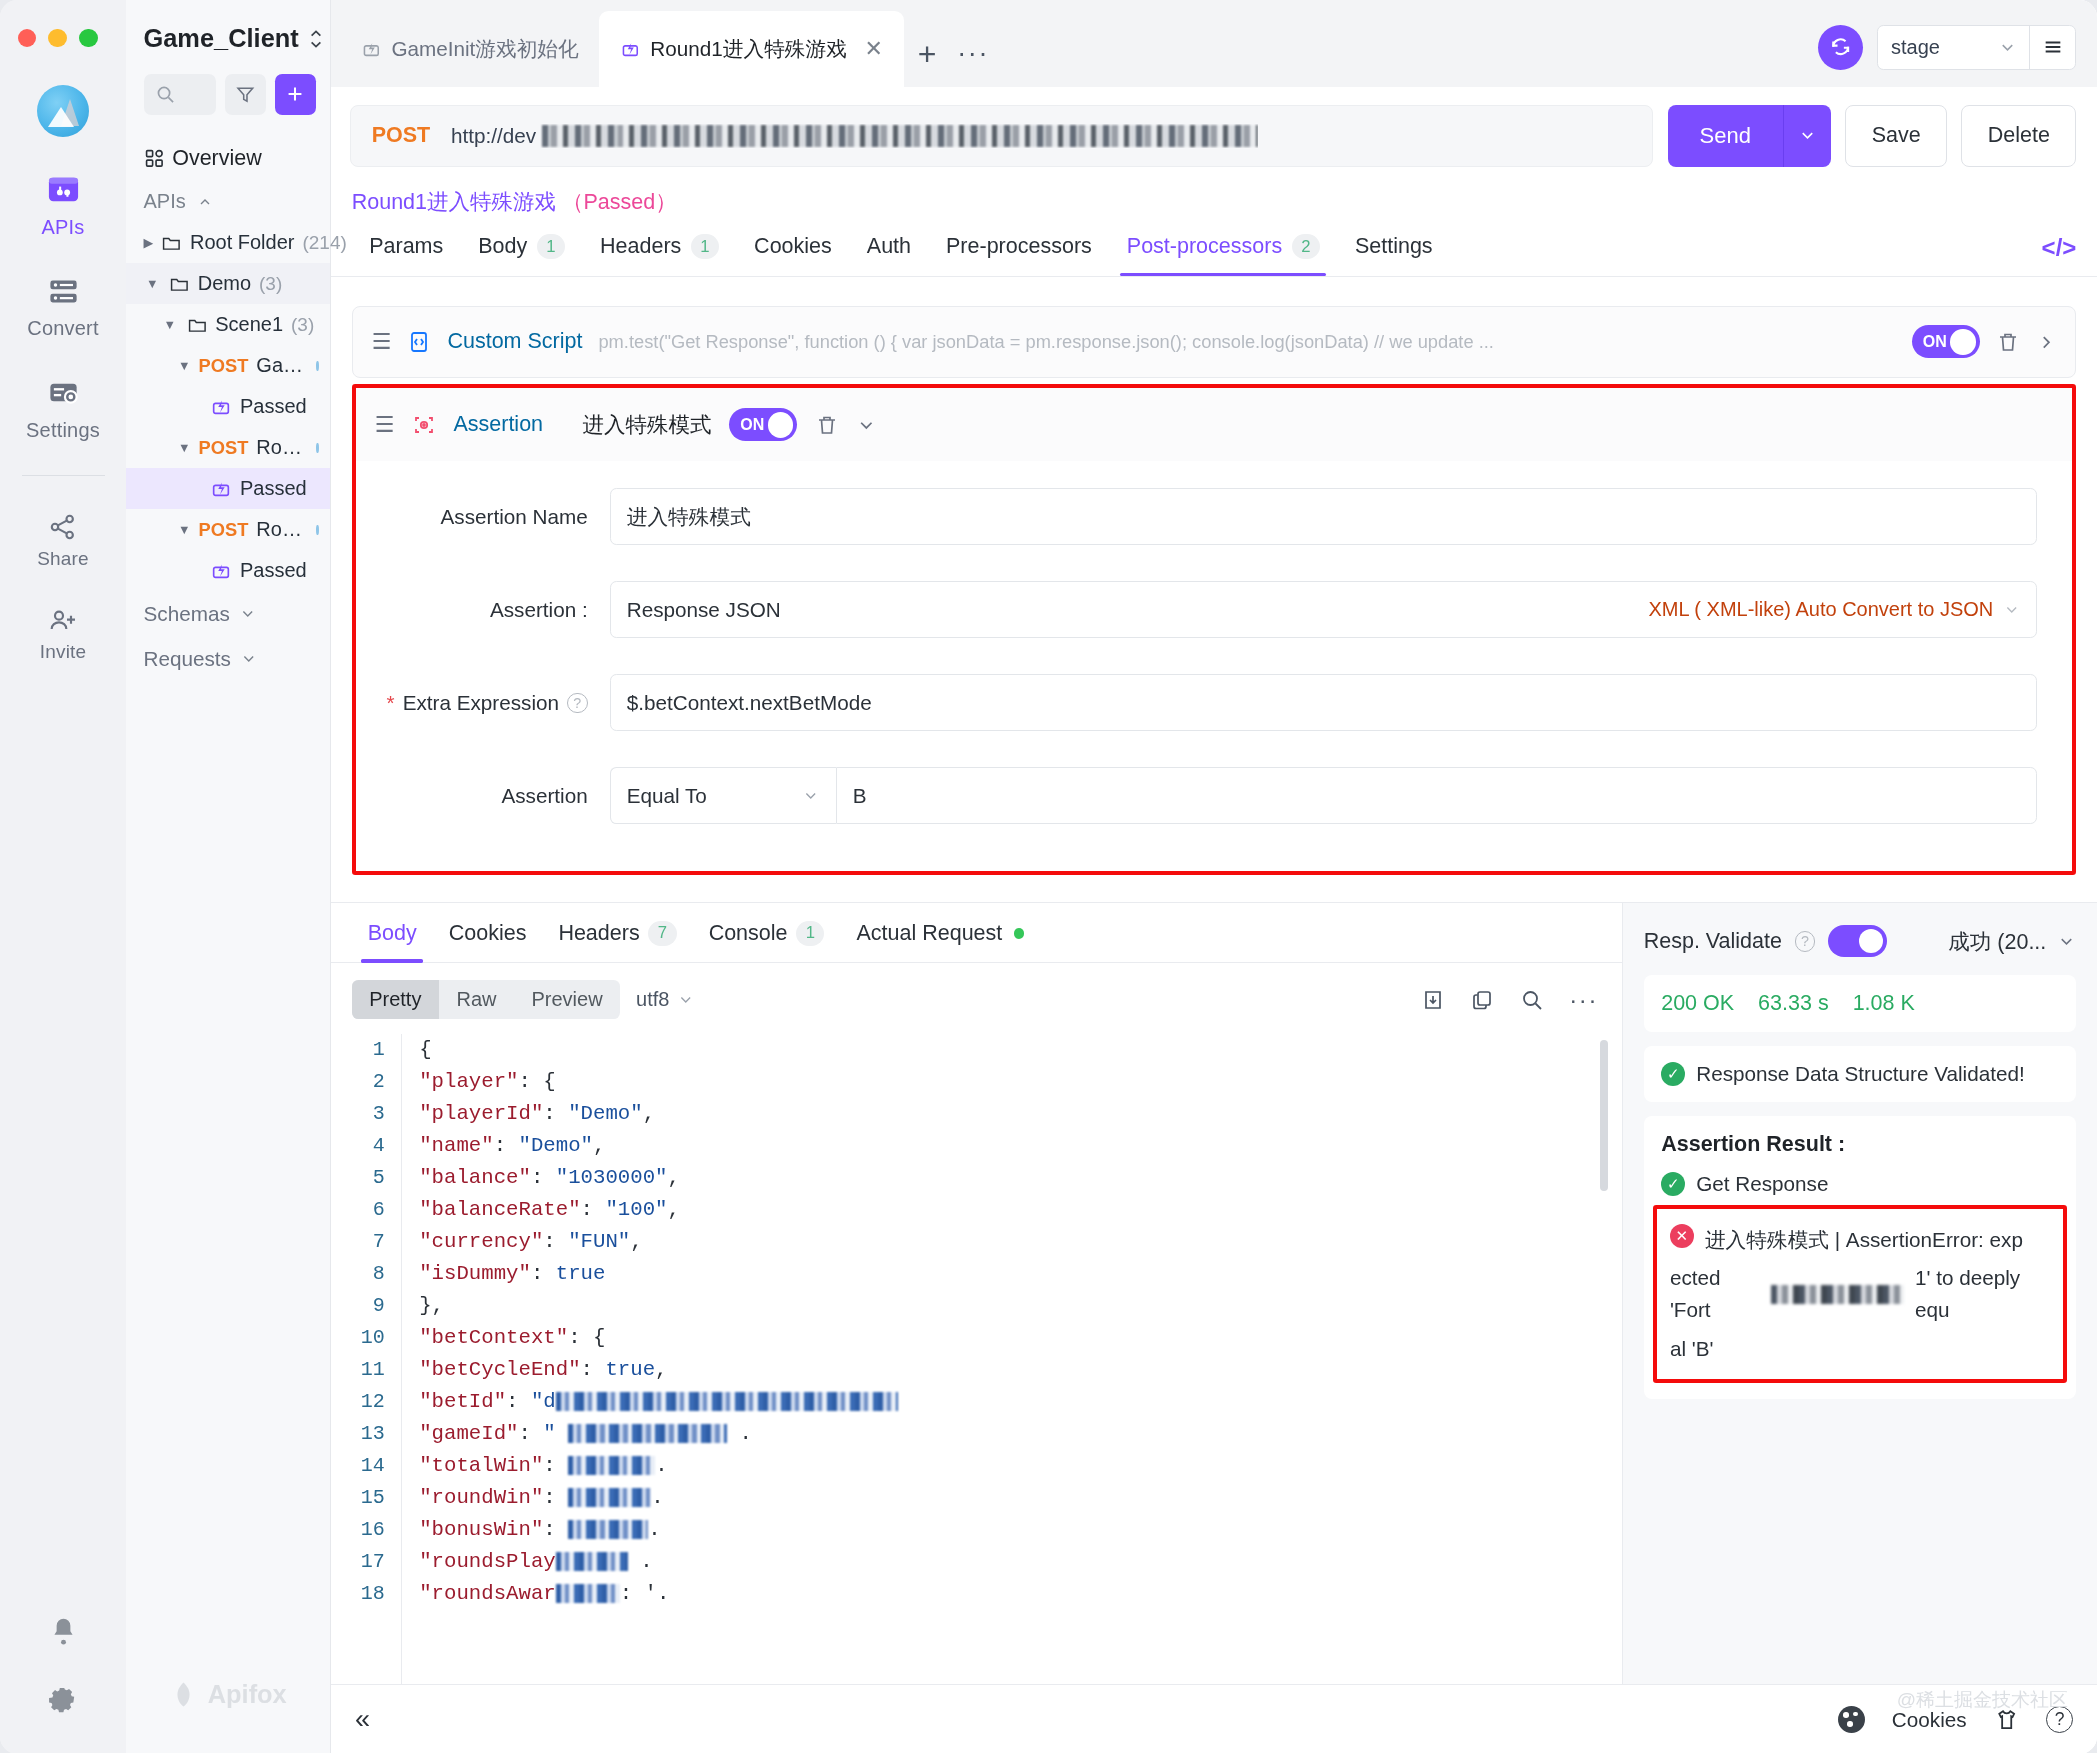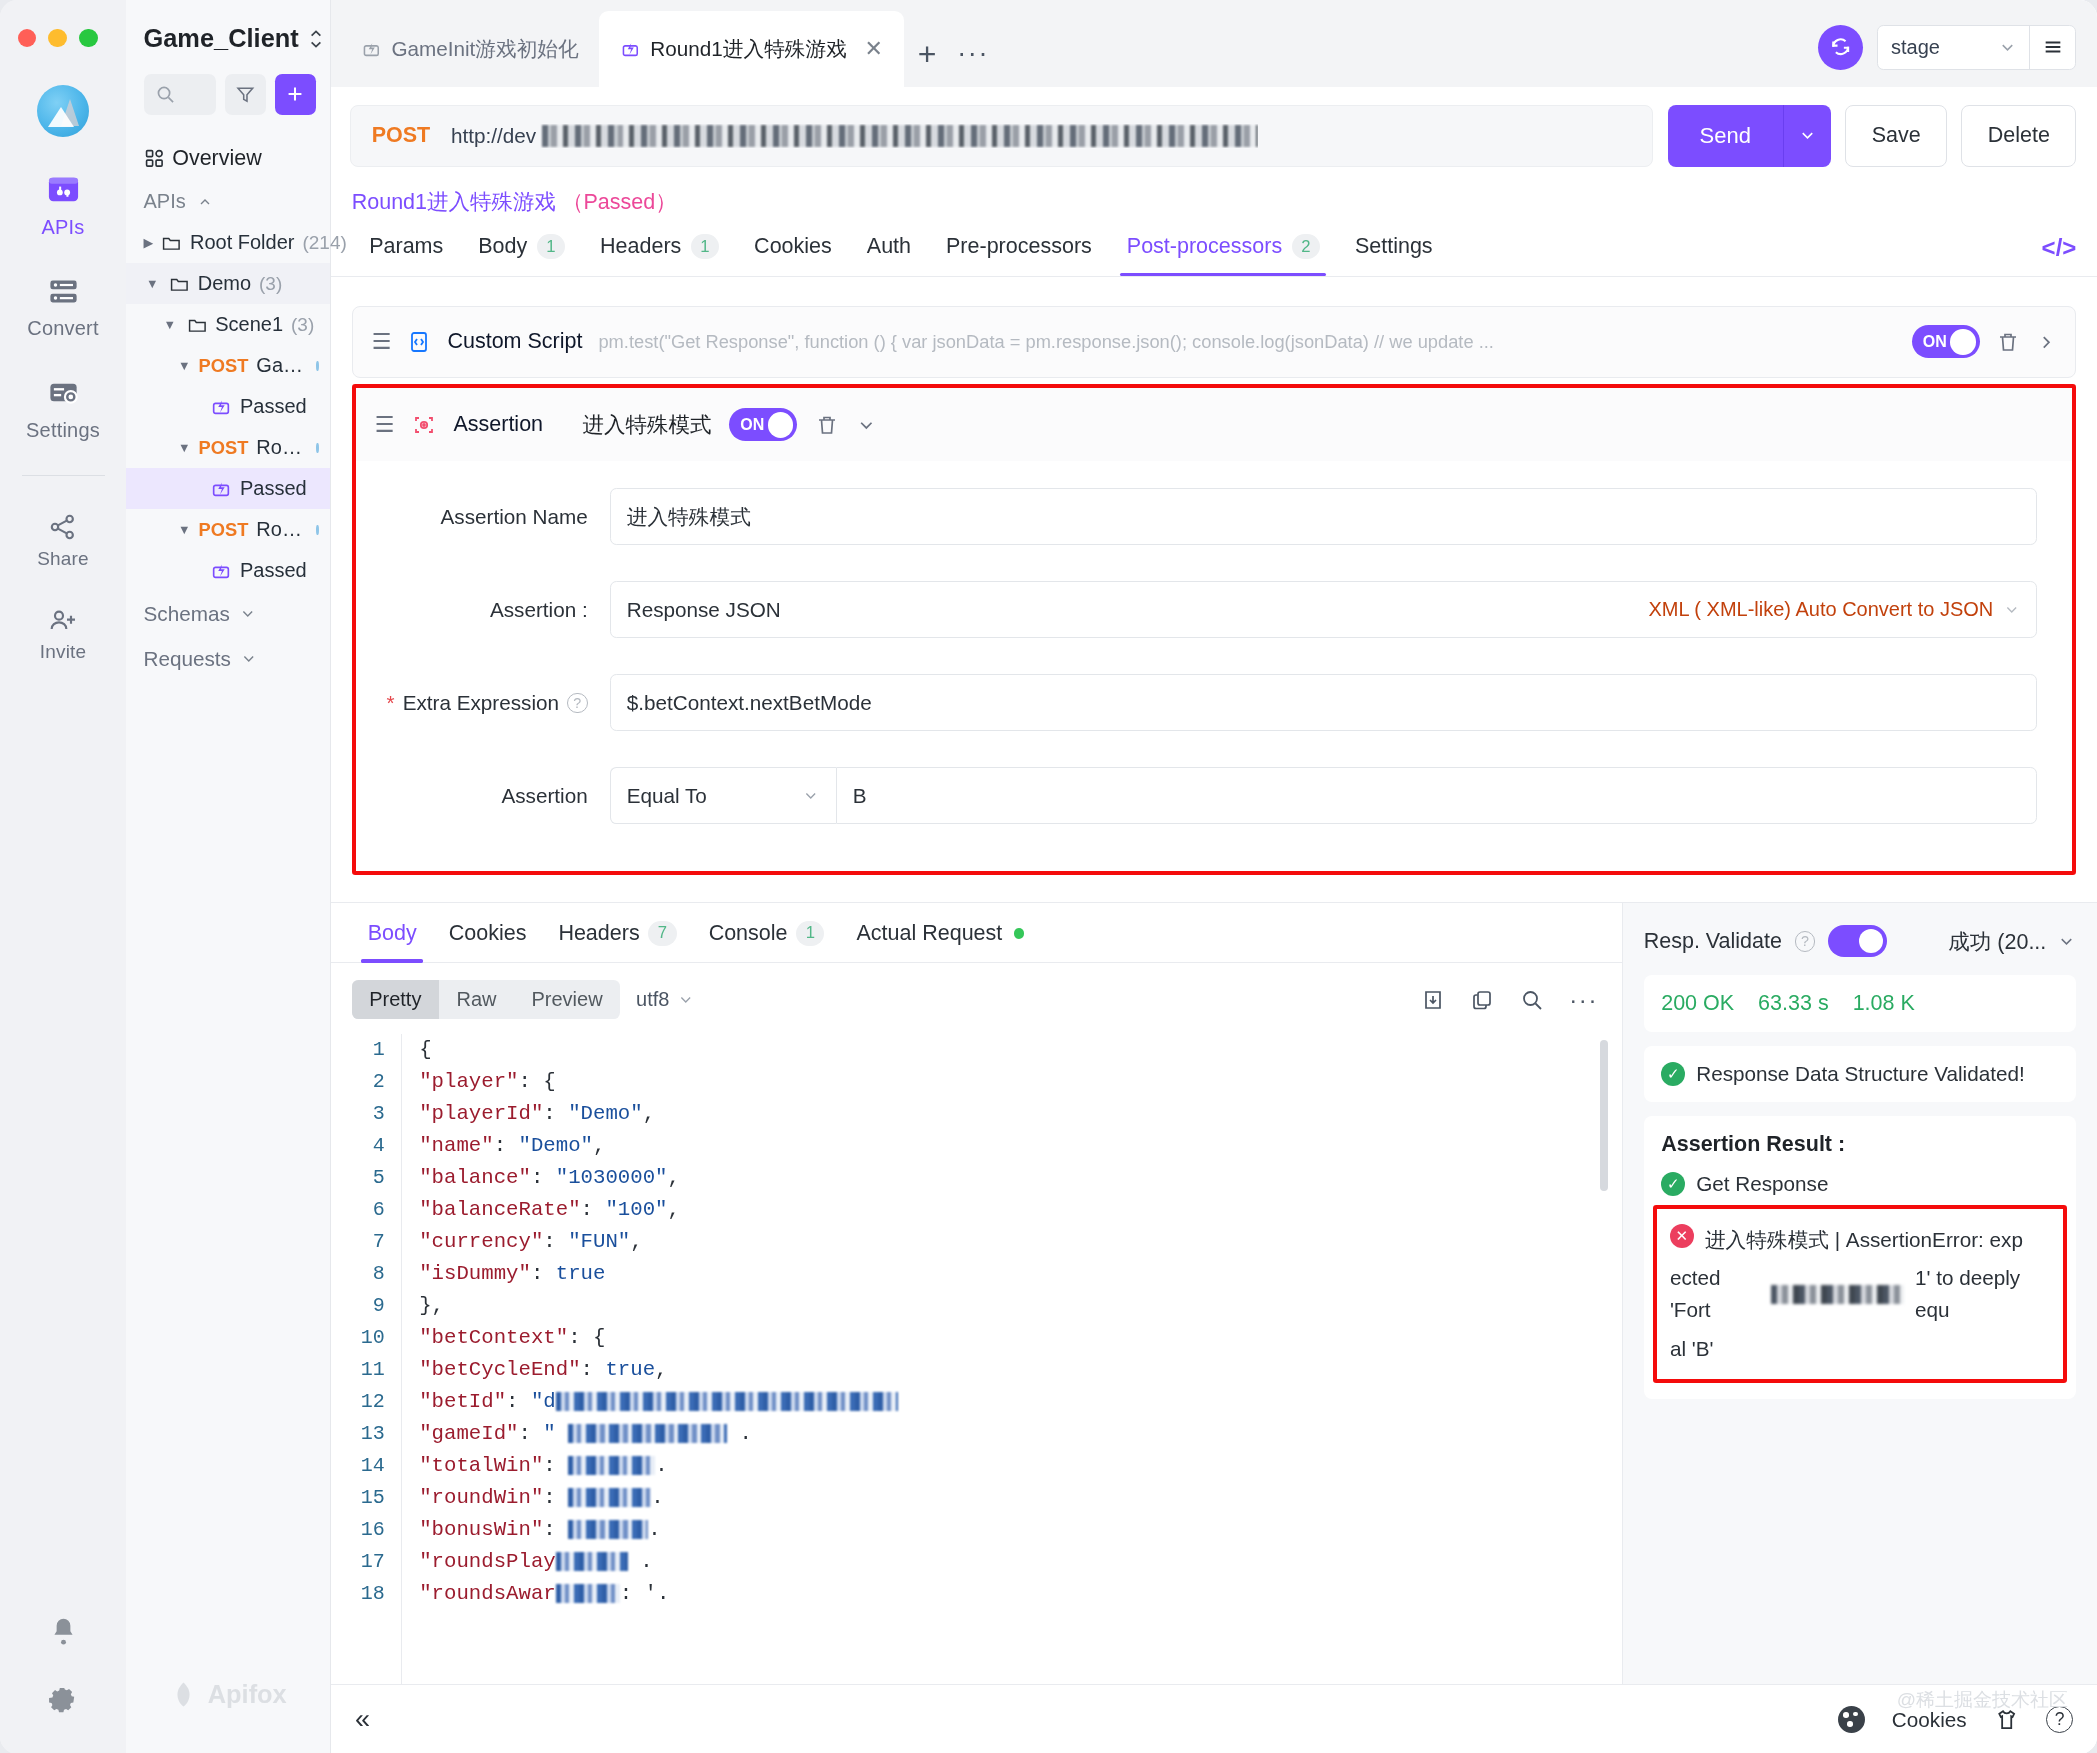--- a/index.html
+++ b/index.html
@@ -164,21 +164,21 @@
   .stab.active { color: #7c4dff; }
   .stab.active::after { content:""; position:absolute; left: 11px; right: 11px; bottom: -0.8px; height: 3.2px; background: #7c4dff; border-radius: 1.6px; }
   .badge { background: #eef0f2; color: #52b788; border-radius: 794px; font-size: 16.7px; padding: 2.4px 9.5px; }
   .code-ic { margin-left: auto; color: #7c4dff; font-size: 24px; font-weight: 700; padding-bottom: 14.3px; cursor: pointer; }
 
   
   .proc-area { padding: 29px 20.7px 0 20.7px; position: relative; }
   .proc-card { border: 0.8px solid #e9ebef; border-radius: 8px; background: #fbfbfc; }
   .proc-head { display: flex; align-items: center; gap: 16px; height: 70px; padding: 0 19px; }
   .grip { color: #6b7280; font-size: 22px; line-height: 1; cursor: grab; }
-  .proc-title { font-size: 21.5px; color: #0f172a; font-weight: 500; white-space: nowrap; }
+  .proc-title { font-size: 21.5px; color: #0369a1; font-weight: 500; white-space: nowrap; }
   .proc-sub {
     color: #b5bac1; font-size: 18.3px; flex: 1; min-width: 0;
     overflow: hidden; text-overflow: ellipsis; white-space: nowrap;
   }
   .toggle { width: 68px; height: 33px; border-radius: 794px; background: #7c4dff; display: flex; align-items: center; justify-content: flex-end; padding: 0 4px; cursor: pointer; }
   .toggle .knob { width: 25.4px; height: 25.4px; border-radius: 50%; background: #fff; }
   .toggle .on-txt { color: #fff; font-size: 16px; font-weight: 700; margin-right: auto; margin-left: 7.2px; }
   .trash { color: #6b7280; cursor: pointer; }
   .chev { color: #6b7280; font-size: 20.7px; cursor: pointer; }
 

